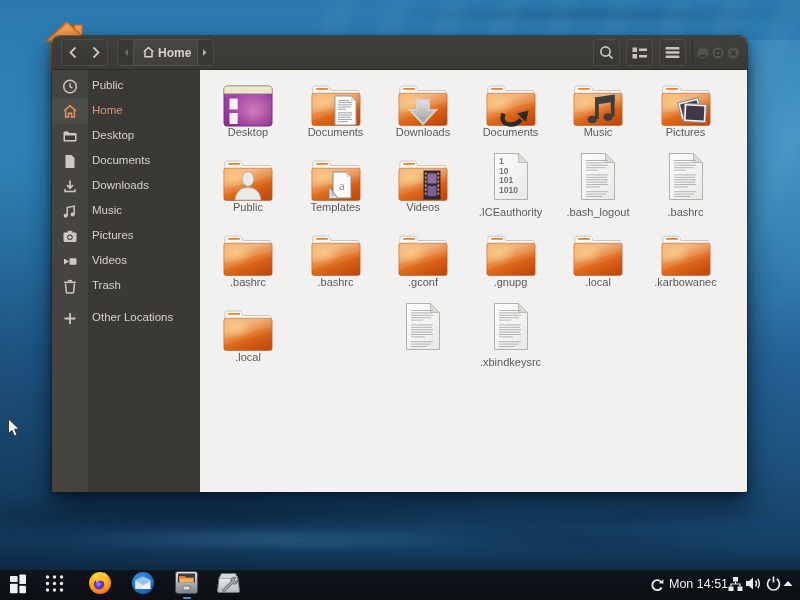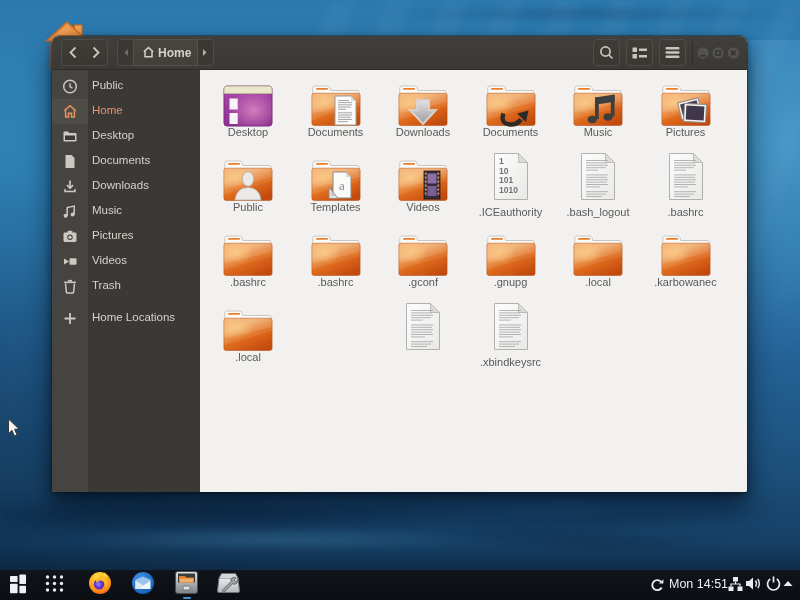--- a/index.html
+++ b/index.html
@@ -168,21 +168,21 @@
             <path d="M3.5,5 L4.4,13.6 Q4.5,14.5 5.4,14.5 L10.6,14.5 Q11.5,14.5 11.6,13.6 L12.5,5" fill="none" stroke="#ccc8c2" stroke-width="1.5"></path>
             <rect x="2.2" y="3" width="11.6" height="1.6" fill="#ccc8c2"></rect>
             <rect x="6" y="1.4" width="4" height="1.6" fill="#ccc8c2"></rect>
           </svg>
           <span class="lbl">Trash</span>
         </div>
       <div class="srow" style="top:236px">
           <svg width="16" height="17" viewBox="0 0 16 16">
             <path d="M8,2.5 L8,13.5 M2.5,8 L13.5,8" stroke="#ccc8c2" stroke-width="1.8"></path>
           </svg>
-          <span class="lbl">Home Locations</span>
+          <span class="lbl">Other Locations</span>
         </div>
     </div>
     <div id="content">
 
       <div class="icell" style="left:4px;top:15px">
         <svg class="main" width="50" height="42" viewBox="0 0 50 42">
           <rect x="1" y="1" width="48" height="40" rx="3" fill="url(#deskg)" stroke="#7c2a82" stroke-width="1"></rect>
           <rect x="1.5" y="1.5" width="47" height="39" rx="2.6" fill="url(#deskglow)"></rect>
           <path d="M1,4 Q1,1 4,1 L46,1 Q49,1 49,4 L49,8.5 L1,8.5 Z" fill="#ebe7cc" stroke="#b9b49a" stroke-width="1"></path>
           <rect x="6.5" y="13.5" width="8.2" height="11" fill="#f6f4f6"></rect>

